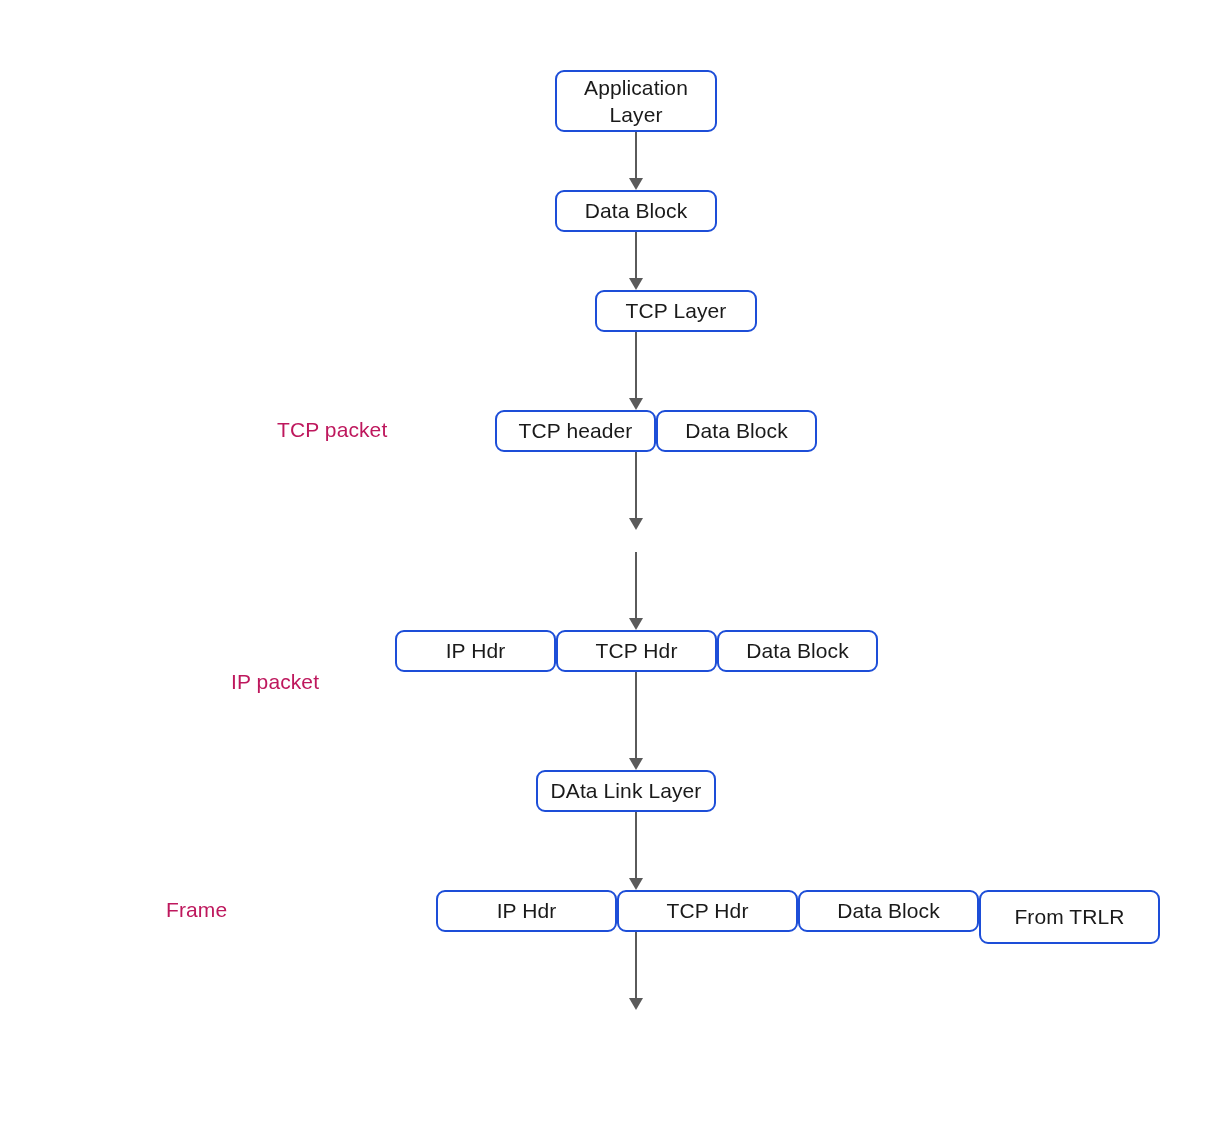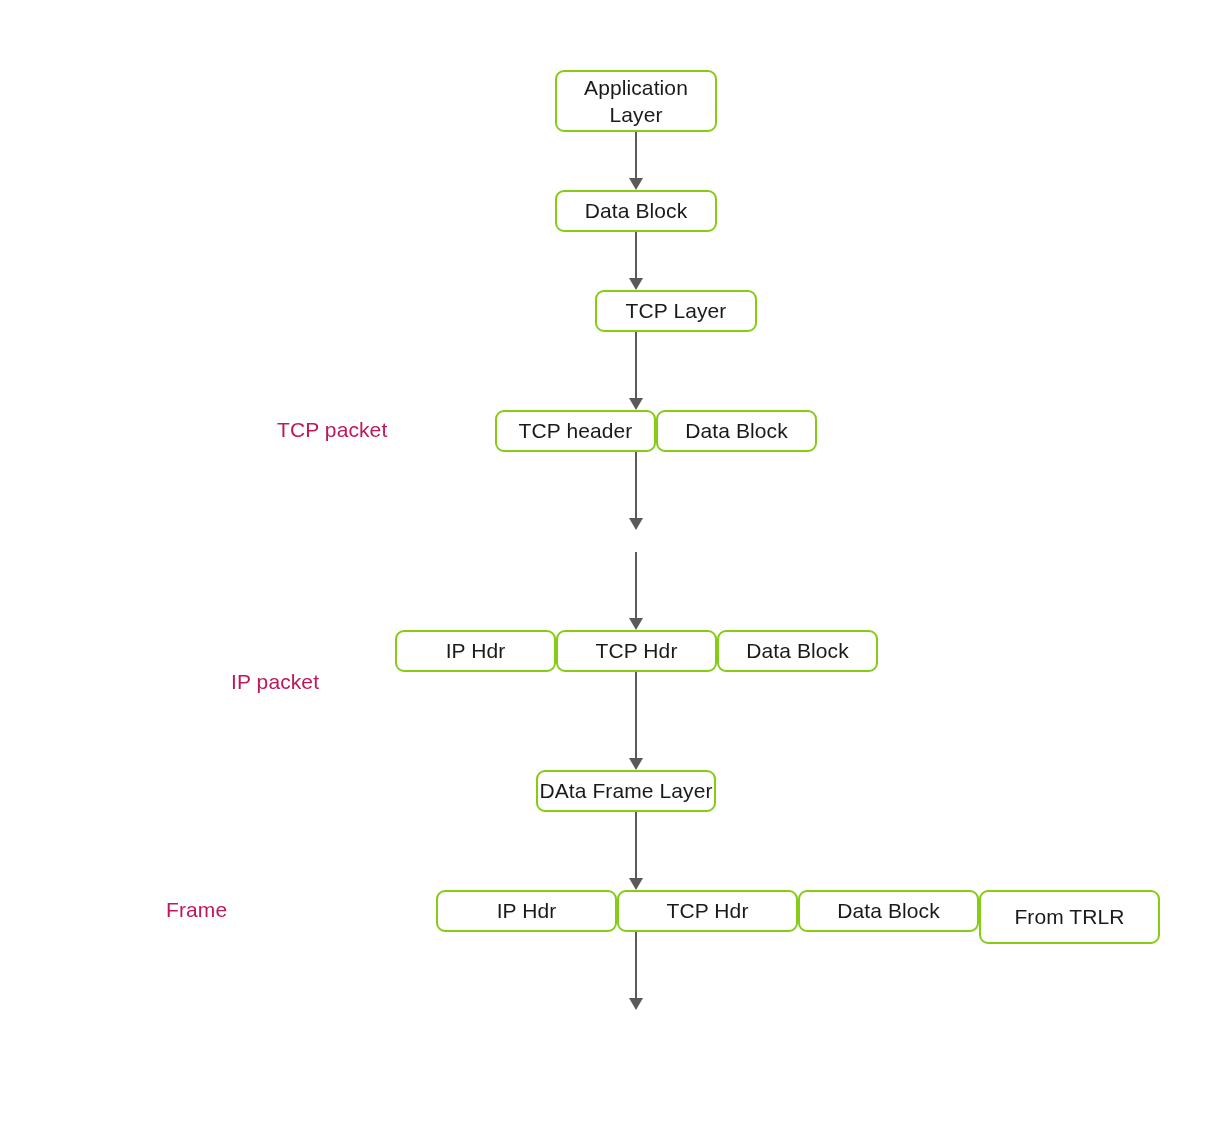--- a/index.html
+++ b/index.html
@@ -13,21 +13,21 @@
   #canvas {
     position: relative;
     width: 1232px;
     height: 1122px;
     background: #ffffff;
     overflow: hidden;
   }
   .box {
     position: absolute;
     box-sizing: border-box;
-    border: 2px solid #84cc16;
+    border: 2px solid #1d4ed8;
     border-radius: 9px;
     background: #ffffff;
     display: flex;
     align-items: center;
     justify-content: center;
     text-align: center;
     color: #1a1a1a;
     font-size: 21px;
     line-height: 1.22;
     letter-spacing: 0.1px;
@@ -133,21 +133,21 @@
   <div class="box" style="left:717px; top:630px; width:161px; height:42px;">
     <span>Data Block</span>
   </div>
 
   <div class="arrow" style="left:629px; top:672px; width:14px; height:98px;">
     <div class="shaft" style="height:86px;"></div>
     <div class="head" style="top:86px;"></div>
   </div>
 
   <div class="box" style="left:536px; top:770px; width:180px; height:42px;">
-    <span>DAta Frame Layer</span>
+    <span>DAta Link Layer</span>
   </div>
 
   <div class="arrow" style="left:629px; top:812px; width:14px; height:78px;">
     <div class="shaft" style="height:66px;"></div>
     <div class="head" style="top:66px;"></div>
   </div>
 
   <div class="side-label" style="left:166px; top:898px;">Frame</div>
 
   <div class="box" style="left:436px; top:890px; width:181px; height:42px;">

